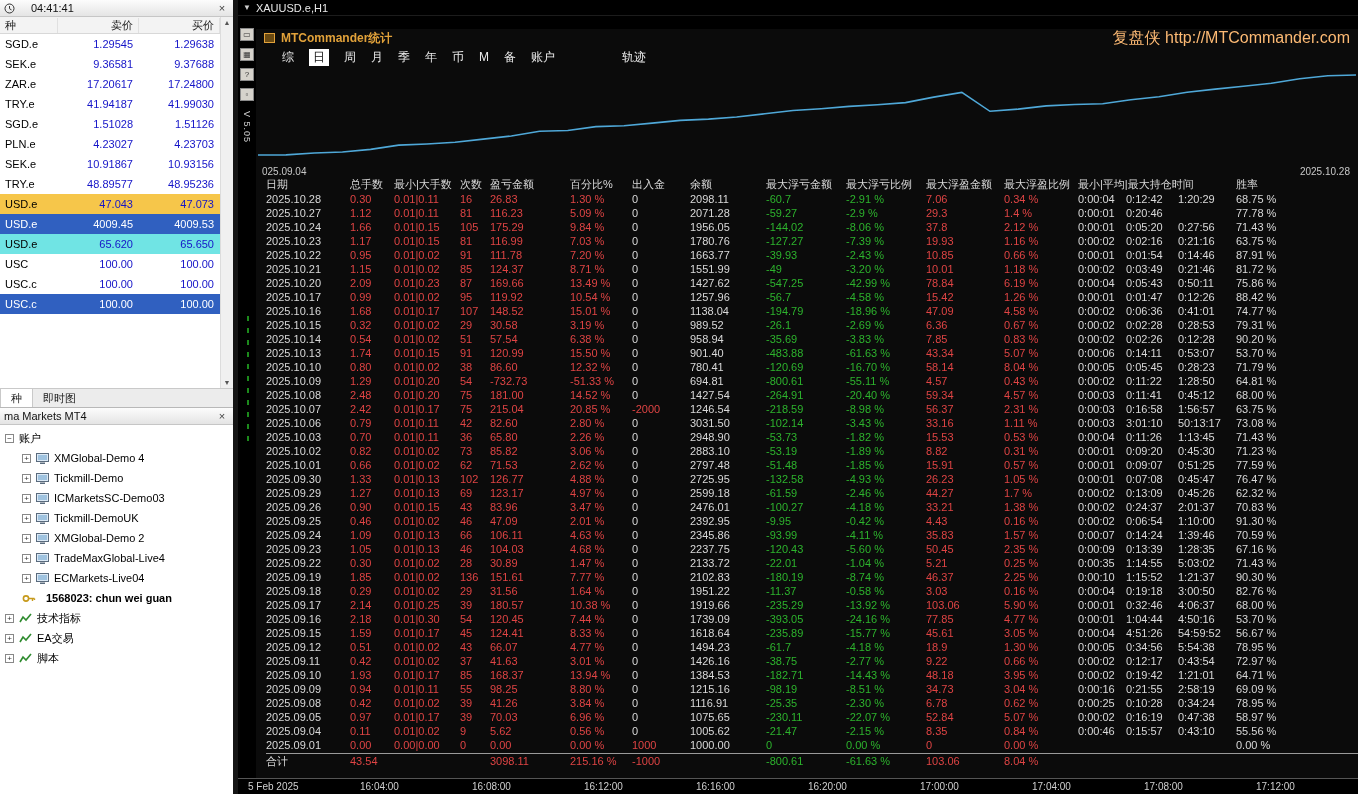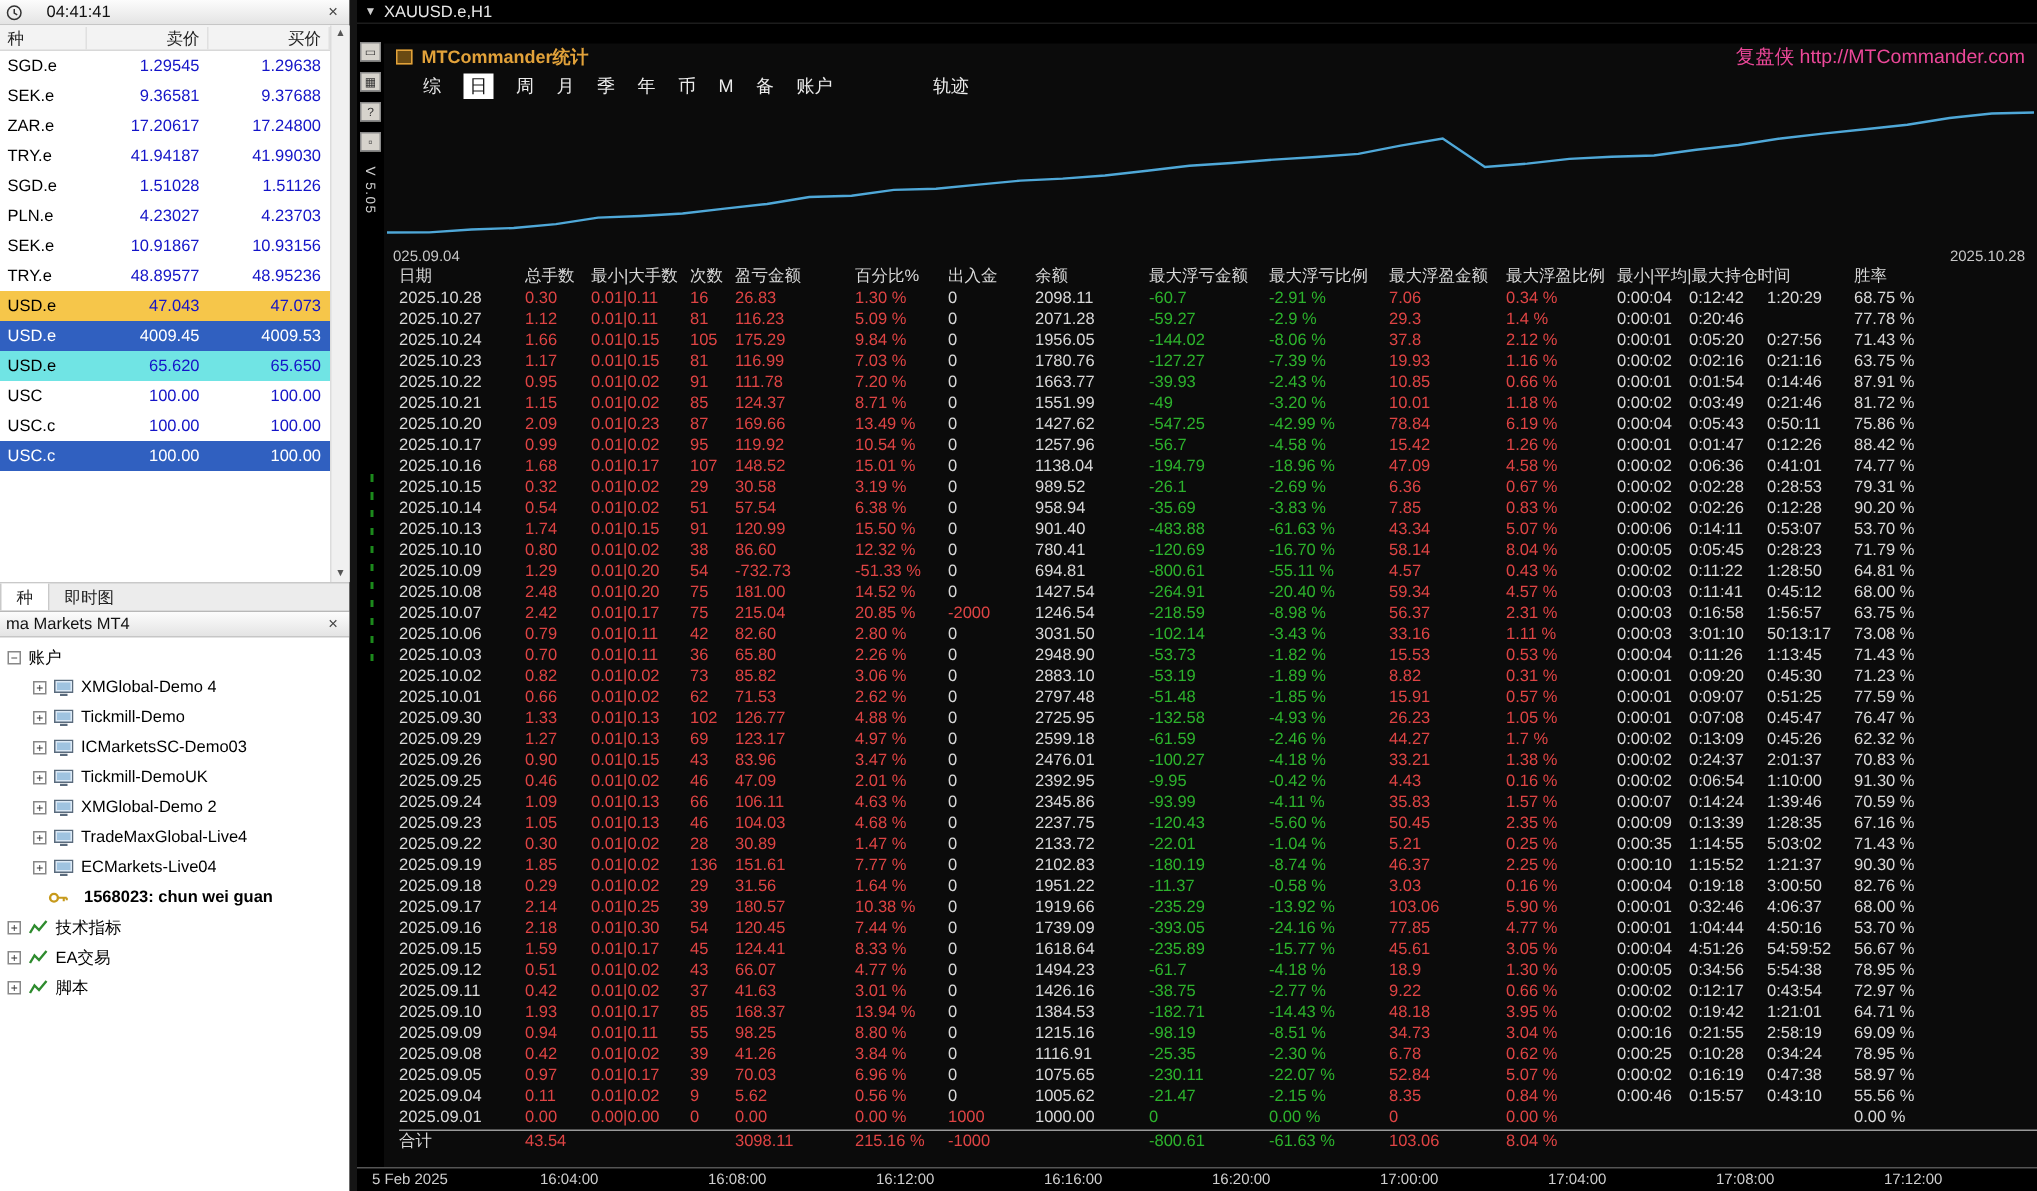--- a/index.html
+++ b/index.html
@@ -50,21 +50,21 @@
   .side{position:absolute;left:0;top:12px;width:18px;display:flex;flex-direction:column;align-items:center;gap:7px;z-index:3}
   .sbtn{width:14px;height:13px;background:#d6d3cc;border:1px solid #8a8a8a;font-size:8px;line-height:11px;
         text-align:center;color:#333}
   .ver{writing-mode:vertical-rl;font-size:9px;color:#cfcfcf;margin-top:3px;letter-spacing:1px;white-space:nowrap}
   .ticks{position:absolute;left:9px;top:300px;width:2px;height:130px;z-index:2;
          background:repeating-linear-gradient(to bottom,#1c8a1c 0 5px,transparent 5px 12px)}
   .overlay{position:absolute;left:18px;top:13px;right:0;bottom:0;background:#0b0b0b;display:flex;flex-direction:column;z-index:4}
   .ov-head{height:18px;display:flex;align-items:center;gap:6px;padding:0 8px;flex:none}
   .ov-ico{width:11px;height:10px;border:1px solid #e2a23a;background:#6a4a12;flex:none}
   .ov-title{color:#e2a23a;font-size:12px;font-weight:bold}
-  .ov-brand{margin-left:auto;color:#ec4899;font-size:13px}
+  .ov-brand{margin-left:auto;color:#fdba74;font-size:16px}
   .ov-menu{height:20px;display:flex;align-items:center;gap:15px;padding-left:26px;color:#ececec;font-size:12px;flex:none}
   .mitem.active{background:#fff;color:#111;padding:0 4px}
   .mitem.far{margin-left:52px}
   .ov-chart{height:108px;position:relative;flex:none;margin:2px 2px 0}
   .ov-chart svg{position:absolute;left:0;top:0;width:100%;height:94px}
   .axl{position:absolute;bottom:0;left:4px;font-size:10px;color:#c8c8c8}
   .axr{position:absolute;bottom:0;right:6px;font-size:10px;color:#c8c8c8}
   .ov-table{flex:1;padding-left:10px;font-size:11px;overflow:hidden}
   .thead,.trow{display:grid;grid-template-columns:84px 44px 66px 30px 80px 62px 58px 76px 80px 80px 78px 74px 48px 52px 58px 70px}
   .thead{height:15px;color:#ededed}
@@ -266,21 +266,21 @@
             <span class="box">+</span>
             <span class="nico">
               <svg width="13" height="11" viewBox="0 0 13 11">
                 <rect x="0.5" y="0.5" width="12" height="8" fill="#dce9f5" stroke="#5a6b7d"></rect>
                 <rect x="2" y="2" width="9" height="5" fill="#9fc3e0"></rect>
                 <rect x="4" y="9.5" width="5" height="1.5" fill="#5a6b7d"></rect>
               </svg>
             </span>
             <span class="lbl">ECMarkets-Live04</span>
           </div>
-          <div class="titem logged" style="padding-left: 32px; gap: 10px;">
+          <div class="titem logged" style="padding-left: 22px; gap: 10px;">
             <span class="nico">
               <svg width="14" height="11" viewBox="0 0 14 11">
                 <circle cx="4" cy="5.5" r="2.6" fill="none" stroke="#c79a1c" stroke-width="1.6"></circle>
                 <path d="M6.5 5.5h6M10.5 5.5v2.4M12.5 5.5v1.6" stroke="#c79a1c" stroke-width="1.4" fill="none"></path>
               </svg>
             </span>
             <span class="lbl">1568023: chun wei guan</span>
           </div>
           <div class="titem group" style="padding-left: 5px;">
             <span class="box">+</span>

